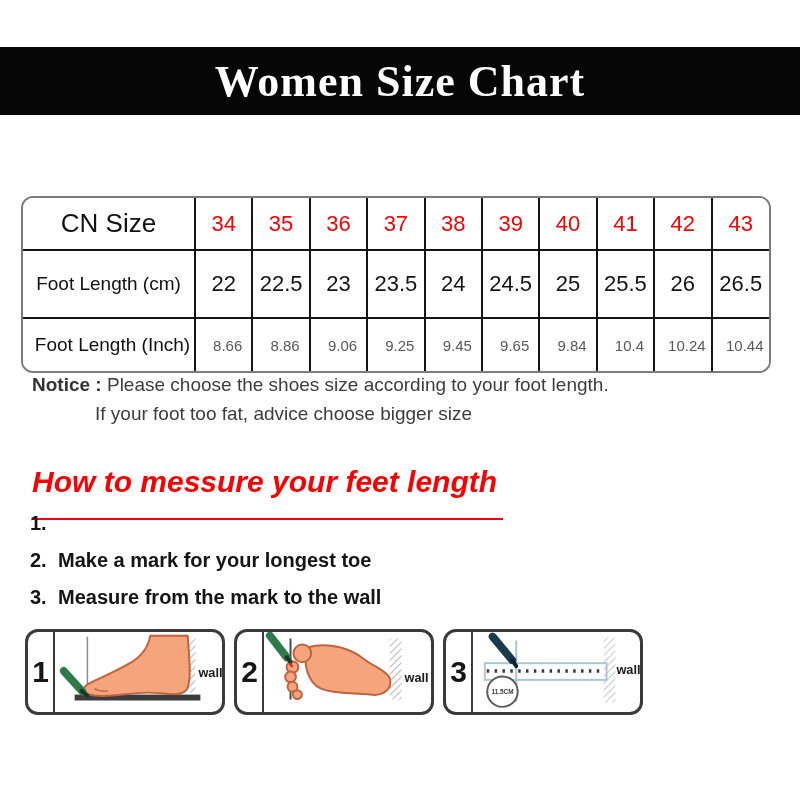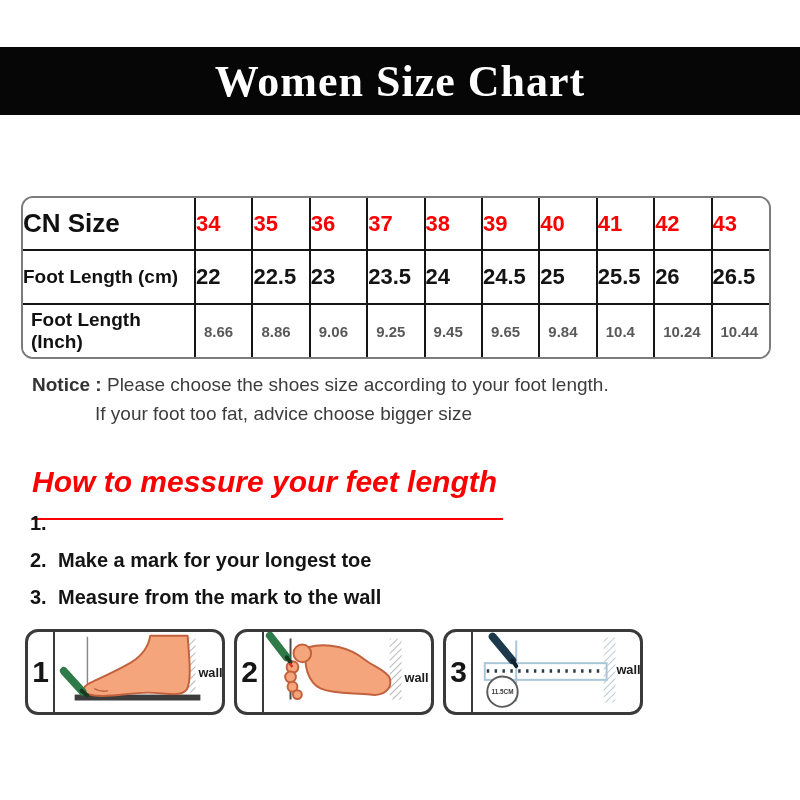--- a/index.html
+++ b/index.html
@@ -20,29 +20,29 @@
     font-size:44px; color:#ffffff; letter-spacing:1px;
   }
 
   
   .table-wrap {
     position:absolute; left:21px; top:189px; width:750px;
     border:2px solid #7c7c7c; border-radius:12px; overflow:hidden; background:#fff;
   }
   table.size { width:100%; border-collapse:collapse; table-layout:fixed; }
   table.size td {
-    border:2px solid #151515; vertical-align:middle;
-    font-weight:bold; background:#fff;
+    border:2px solid #151515; text-align:center; vertical-align:middle;
+    font-weight:normal; background:#fff;
   }
   table.size td:first-child { border-left:none; width:172px; }
   table.size td:last-child  { border-right:none; }
   table.size tr:first-child td { border-top:none; }
   table.size tr:last-child  td { border-bottom:none;padding-left:8px; }
   tr.r-cn td   { height:52px; }
-  tr.r-cm td   { height:54px; }
+  tr.r-cm td   { height:68px; }
   tr.r-inch td { height:53px; }
   .lbl-cn   { font-size:26px; color:#111; }
   .lbl-row  { font-size:19px; color:#111; }
   .val-red  { font-size:22px; color:#fb0000; }
   .val-cm   { font-size:22px; color:#141414; }
   .val-inch { font-size:15px; color:#595959; }
 
   
   .notice {
     position:absolute; left:32px; top:363px;

